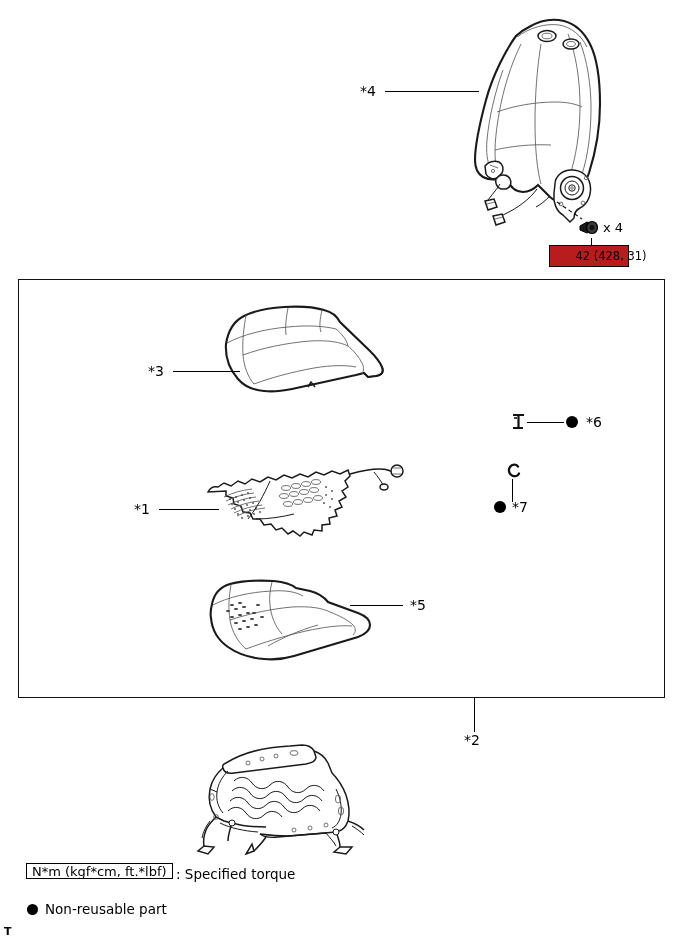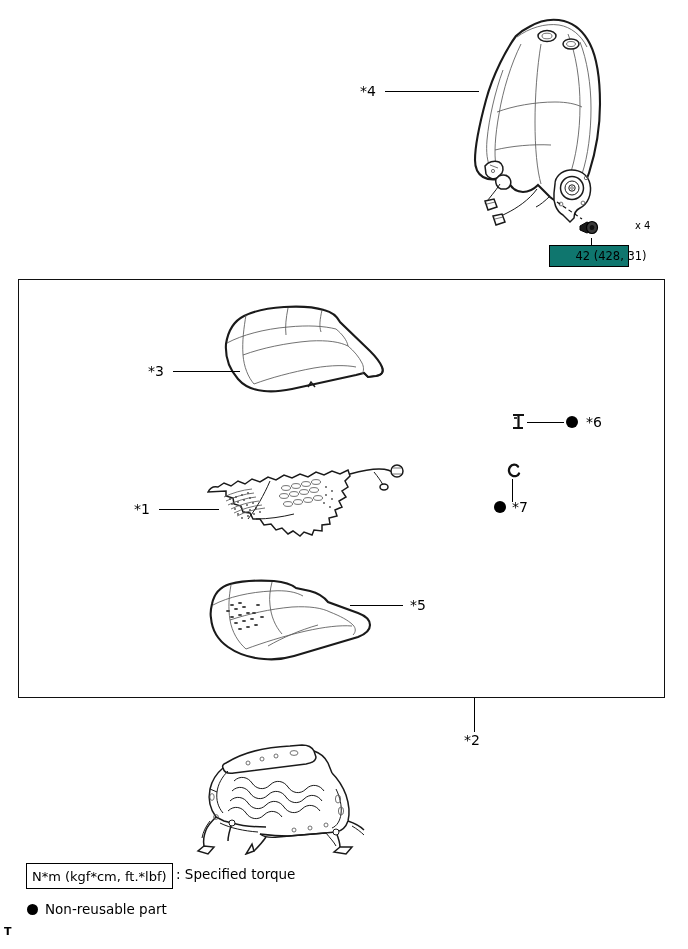--- a/index.html
+++ b/index.html
@@ -56,40 +56,39 @@
   #torque-box {
     left: 549px;
     top: 245px;
     width: 80px;
     height: 22px;
     border: 1.5px solid #000;
     box-sizing: border-box;
     display: flex;
     align-items: center;
     justify-content: center;
-    background: #0f766e;
+    background: #b91c1c;
     padding-left: 44px;
   }
   #torque-box .txt {
     font-size: 11.5px;
     white-space: nowrap;
   }
   #torque-qty {
     left: 603px;
     top: 220px;
-    font-size: 10px;
+    font-size: 13px;
     white-space: nowrap;
-    margin-left: 32px;
   }
 
   
   #legend-torque-box {
     left: 26px;
     top: 863px;
-    height: 26px;
+    height: 16px;
     border: 1.5px solid #000;
     box-sizing: border-box;
     display: flex;
     align-items: center;
     padding: 0 5px;
     background: #fff;
   }
   #legend-torque-box .txt { font-size: 13px; white-space: nowrap; }
   #legend-torque-desc {
     left: 176px;

